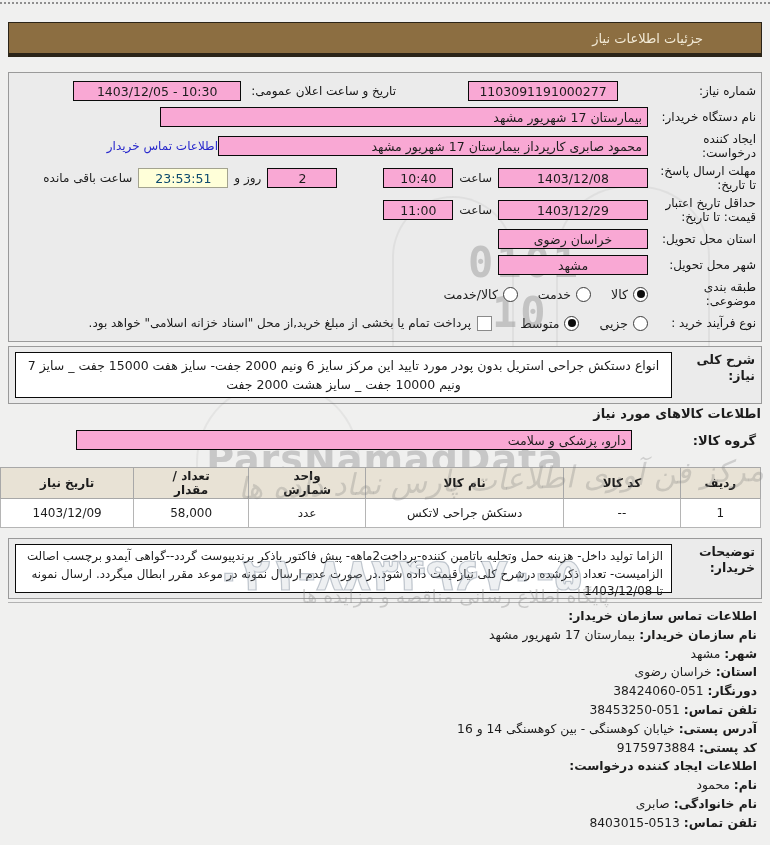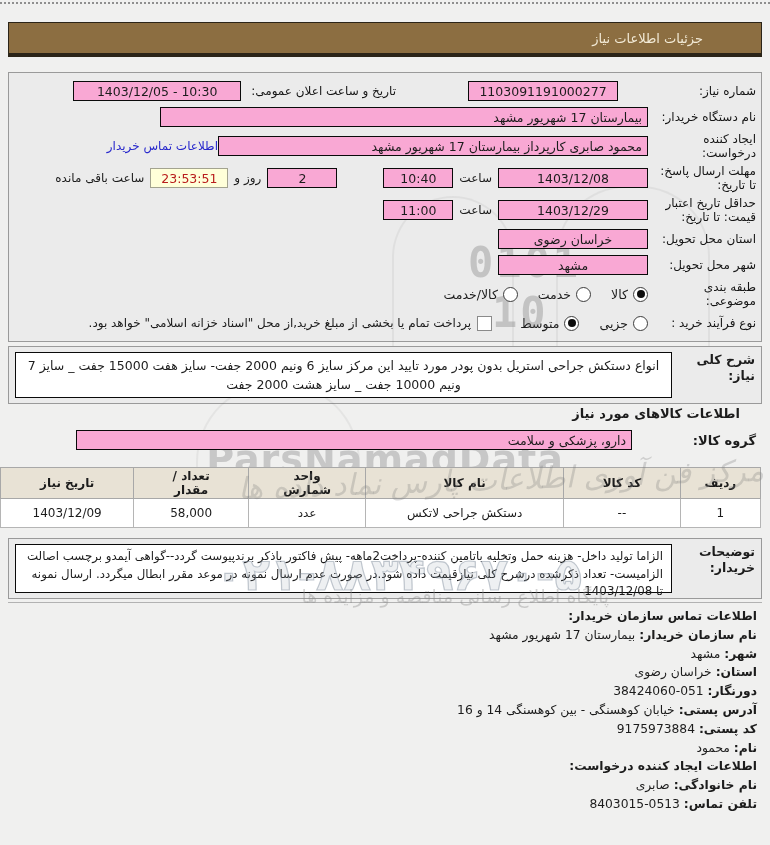--- a/index.html
+++ b/index.html
@@ -27,22 +27,22 @@
   .flabel{width:104px;flex:none;font-size:12px;line-height:14px;padding-left:4px;color:#161616;}
   .ibox{
     background:#f9a8d4;border:1px solid #0a0a0a;height:20px;box-sizing:border-box;
     display:flex;align-items:center;justify-content:center;
     font-size:12.5px;position:relative;z-index:2;
   }
   .ibox.rstart{justify-content:flex-start;padding-right:5px;}
   .w150{width:150px}.w168{width:168px}.w70{width:70px}
   .sep{font-size:12px;margin:0 6px;}
   .countdown{
-    width:78px;height:20px;box-sizing:border-box;background:#ffffd9;border:1px solid #a3a38f;
-    color:#b91c1c;display:flex;align-items:center;justify-content:center;
+    width:90px;height:20px;box-sizing:border-box;background:#ffffd9;border:1px solid #a3a38f;
+    color:#0c4a6e;display:flex;align-items:center;justify-content:center;
     font-size:12.5px;position:relative;z-index:2;
   }
   .link{color:#2727cc;font-size:12px;cursor:pointer;white-space:nowrap;}
   .radio{width:13px;height:13px;border-radius:50%;border:1px solid #3c3c3c;background:#fff;
     display:inline-block;position:relative;flex:none;margin-left:5px;z-index:2;}
   .radio.sel::after{content:"";position:absolute;top:2.5px;right:2.5px;bottom:2.5px;left:2.5px;
     background:#0d0d0d;border-radius:50%;}
   .chk{width:13px;height:13px;border:1px solid #8a8a8a;background:#fff;flex:none;margin-left:6px;z-index:2;}
   .opt{display:flex;align-items:center;margin-left:20px;font-size:12.5px;}
   
@@ -53,21 +53,21 @@
   .sec .slabel{flex:none;width:78px;font-weight:bold;font-size:12.5px;line-height:16px;}
   .sec .sval{
     flex:1;background:#fff;border:1px solid #0a0a0a;font-size:12.5px;line-height:1.55;
     padding:3px 8px;box-sizing:border-box;position:relative;z-index:2;
   }
   #desc-sec{top:346px;height:58px;}
   #desc-sec .sval{text-align:center;}
   #notes-sec{top:538px;height:61px;}
   #notes-sec .sval{text-align:right;font-size:11.8px;line-height:1.5;}
   
-  .items-heading{position:absolute;top:406px;right:30px;font-weight:bold;font-size:13px;}
+  .items-heading{position:absolute;top:406px;right:9px;font-weight:bold;font-size:13px;}
   .group-row{position:absolute;top:430px;right:14px;left:8px;display:flex;align-items:center;}
   .group-row .glabel{font-weight:bold;font-size:13px;width:92px;flex:none;padding-left:32px;}
   .group-row .ibox{width:556px;}
   table.items{
     position:absolute;top:467px;right:9px;border-collapse:collapse;z-index:2;
     font-size:12px;background:#fff;
   }
   table.items th{
     background:#e8e2d5;border:1px solid #a8a8a8;font-weight:bold;height:30px;padding:0 20px;
   }
@@ -245,19 +245,20 @@
 </div>
 
 <div class="hr-line"></div>
 
 <div class="contact">
   <div><b>اطلاعات تماس سازمان خریدار:</b></div>
   <div><b>نام سازمان خریدار:</b> <span>بیمارستان 17 شهریور مشهد</span></div>
   <div><b>شهر:</b> <span>مشهد</span></div>
   <div><b>استان:</b> <span>خراسان رضوی</span></div>
   <div><b>دورنگار:</b> <span dir="ltr">38424060-051</span></div>
+  <div><b>تلفن تماس:</b> <span dir="ltr">38453250-051</span></div>
   <div><b>آدرس پستی:</b> <span>خیابان کوهسنگی - بین کوهسنگی 14 و 16</span></div>
   <div><b>کد پستی:</b> <span dir="ltr">9175973884</span></div>
+  <div><b>اطلاعات ایجاد کننده درخواست:</b></div>
   <div><b>نام:</b> <span>محمود</span></div>
-  <div><b>اطلاعات ایجاد کننده درخواست:</b></div>
   <div><b>نام خانوادگی:</b> <span>صابری</span></div>
   <div><b>تلفن تماس:</b> <span dir="ltr">8403015-0513</span></div>
 </div>
 
 </body></html>

